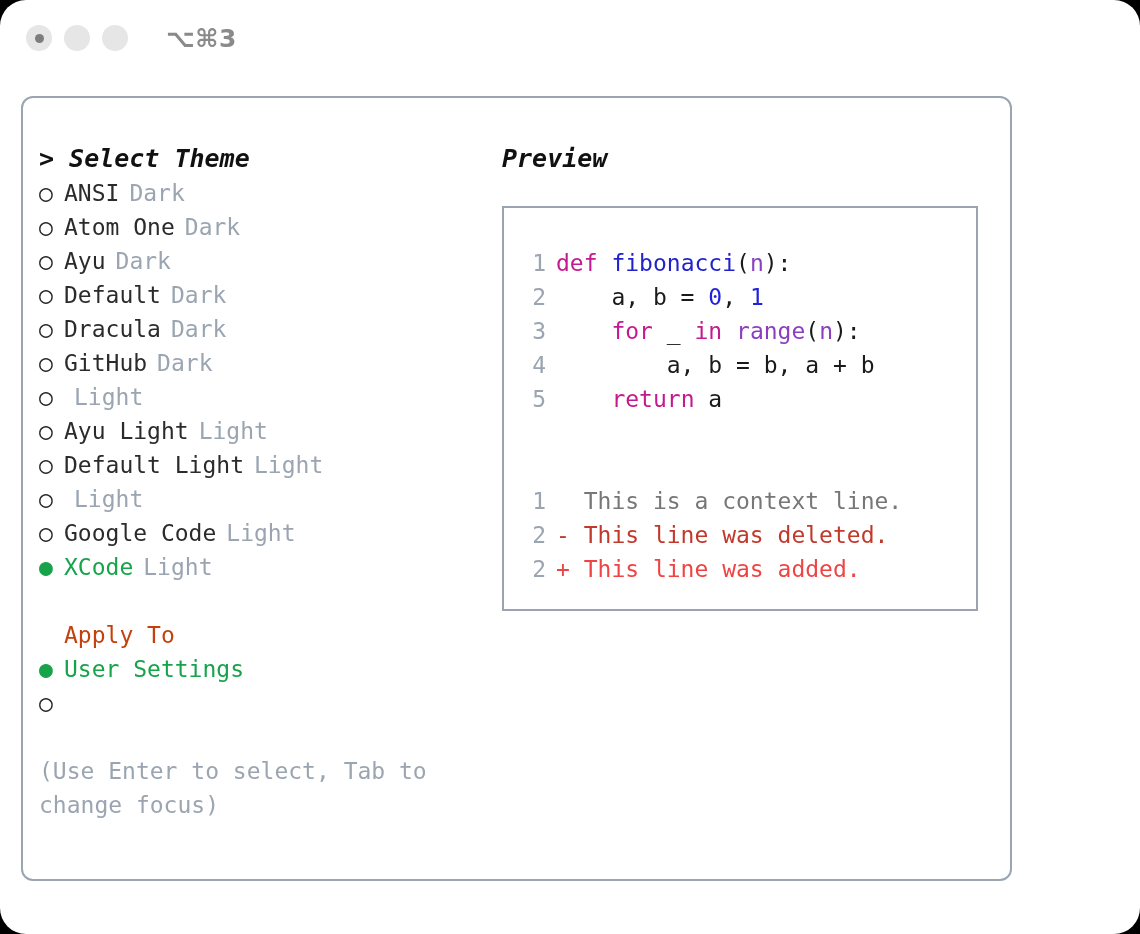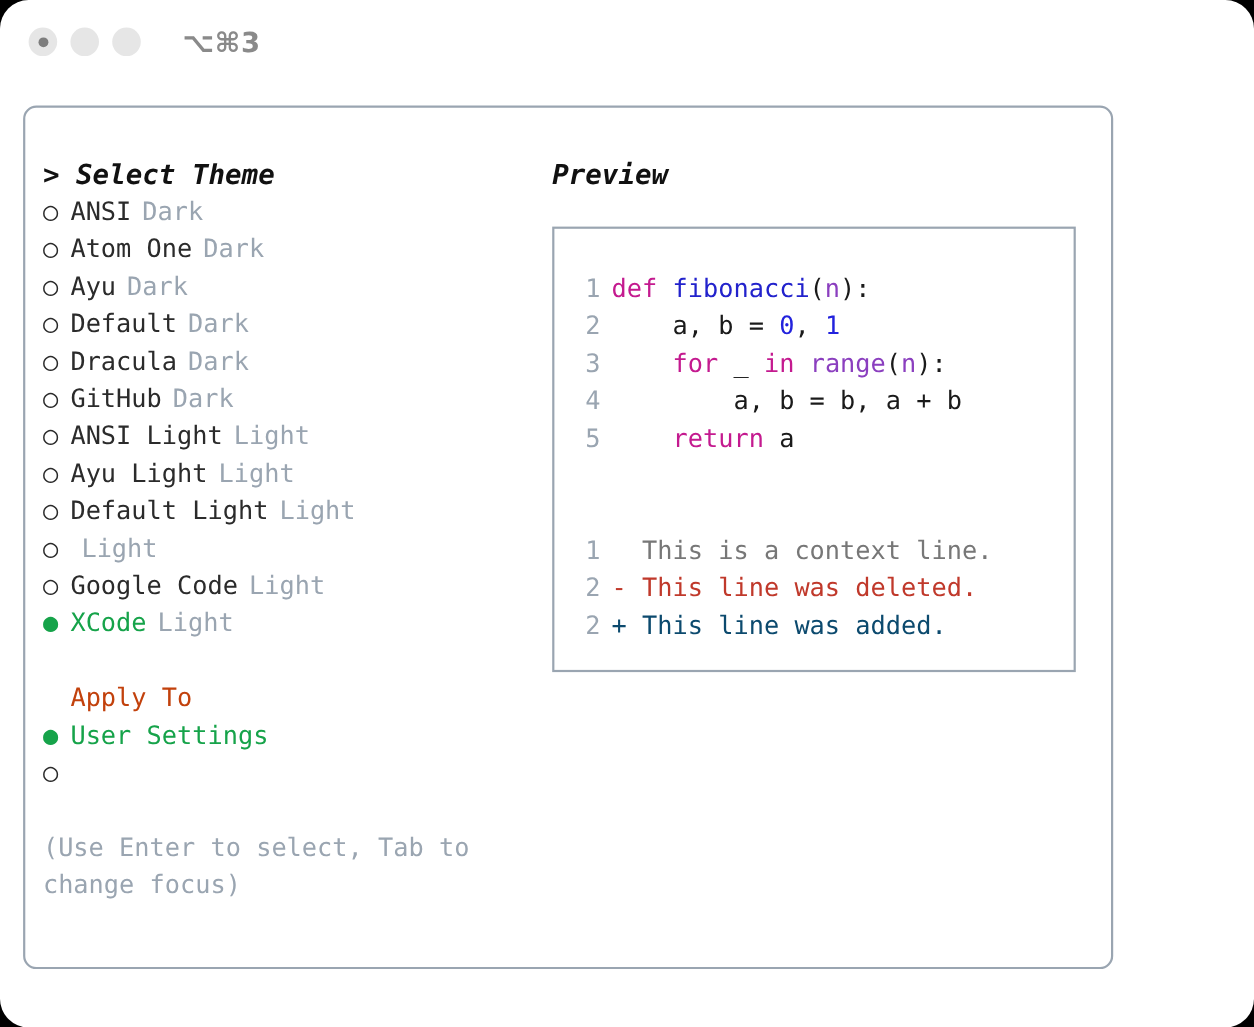--- a/index.html
+++ b/index.html
@@ -175,21 +175,21 @@
   }
   .blank-line { height: 34px; }
 
   .tok-kw   { color: #c41a8f; }
   .tok-fn   { color: #2222cc; }
   .tok-var  { color: #8b3fbf; }
   .tok-num  { color: #2222dd; }
   .tok-plain{ color: #1a1a1a; }
   .tok-ctx  { color: #777777; }
   .tok-del  { color: #c0392b; }
-  .tok-add  { color: #0c4a6e; }
+  .tok-add  { color: #ef4444; }
 </style>
 </head>
 <body>
 
 <div class="screen">
 
   <div class="titlebar">
     <div class="dots">
       <span class="dot">
           <span class="inner"></span>
@@ -205,21 +205,21 @@
 
       <div class="left-col">
         <div class="section-title">&gt; Select Theme</div>
         <div id="theme-options">
             <div class="opt-row"><span class="opt-marker">○</span><span class="opt-label">ANSI</span><span class="opt-cat">Dark</span></div>
             <div class="opt-row"><span class="opt-marker">○</span><span class="opt-label">Atom One</span><span class="opt-cat">Dark</span></div>
             <div class="opt-row"><span class="opt-marker">○</span><span class="opt-label">Ayu</span><span class="opt-cat">Dark</span></div>
             <div class="opt-row"><span class="opt-marker">○</span><span class="opt-label">Default</span><span class="opt-cat">Dark</span></div>
             <div class="opt-row"><span class="opt-marker">○</span><span class="opt-label">Dracula</span><span class="opt-cat">Dark</span></div>
             <div class="opt-row"><span class="opt-marker">○</span><span class="opt-label">GitHub</span><span class="opt-cat">Dark</span></div>
-            <div class="opt-row"><span class="opt-marker">○</span><span class="opt-label">ANSI Light</span><span class="opt-cat">Light</span></div>
+            <div class="opt-row"><span class="opt-marker">○</span><span class="opt-cat">Light</span></div>
             <div class="opt-row"><span class="opt-marker">○</span><span class="opt-label">Ayu Light</span><span class="opt-cat">Light</span></div>
             <div class="opt-row"><span class="opt-marker">○</span><span class="opt-label">Default Light</span><span class="opt-cat">Light</span></div>
             <div class="opt-row"><span class="opt-marker">○</span><span class="opt-cat">Light</span></div>
             <div class="opt-row"><span class="opt-marker">○</span><span class="opt-label">Google Code</span><span class="opt-cat">Light</span></div>
             <div class="opt-row"><span class="opt-marker sel">●</span><span class="opt-label sel">XCode</span><span class="opt-cat">Light</span></div>
           </div>
 
         <div class="spacer-lg"></div>
 
         <div class="subsection-title">Apply To</div>

